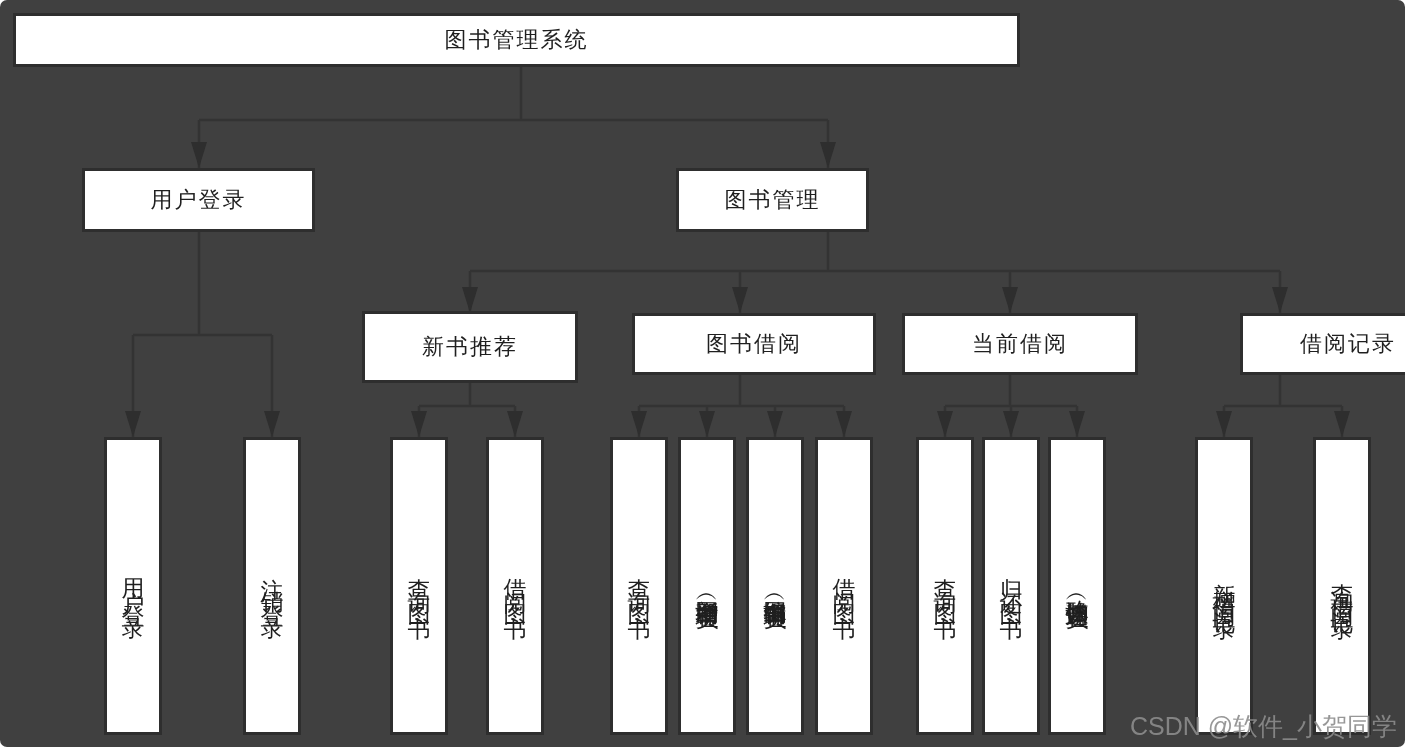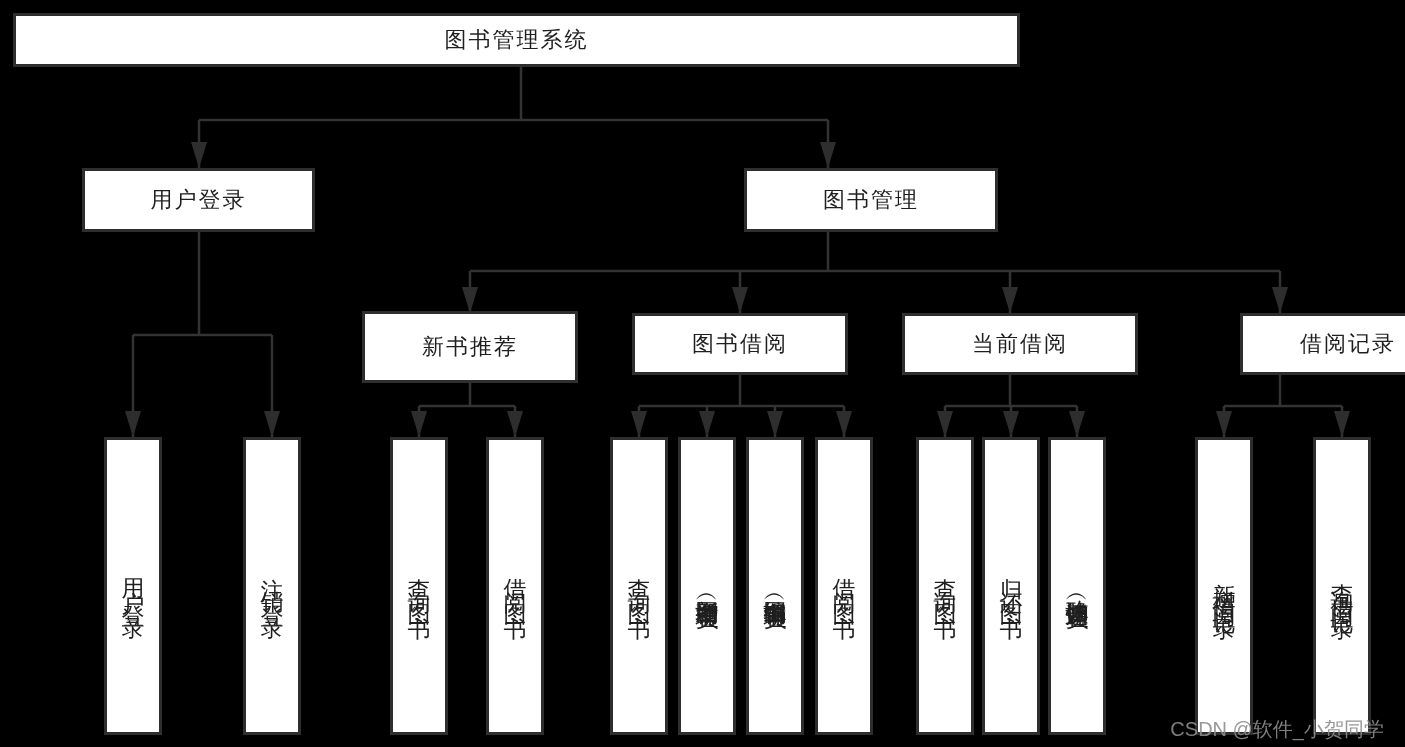--- a/index.html
+++ b/index.html
@@ -5,22 +5,23 @@
   html, body {
     margin: 0;
     padding: 0;
     background: #ffffff;
     font-family: "Liberation Sans", "DejaVu Sans", sans-serif;
   }
   .canvas {
     position: relative;
     width: 1405px;
     height: 747px;
-    background: #000000;
+    background: #404040;
     overflow: hidden;
+    border-radius: 7px;
   }
   svg.wires {
     position: absolute;
     left: 0; top: 0;
     width: 1405px; height: 747px;
     z-index: 1;
   }
   .node {
     position: absolute;
     box-sizing: border-box;
@@ -43,34 +44,34 @@
     text-orientation: mixed;
     font-size: 23px;
     line-height: 1.0;
     white-space: nowrap;
   }
   .node.leaf .lbl.ls-wide  { letter-spacing: 13px; }
   .node.leaf .lbl.ls-mid   { letter-spacing: 7px; }
   .node.leaf .lbl.ls-tight { letter-spacing: 1px; }
   .watermark {
     position: absolute;
-    right: 21px;
+    right: 8px;
     bottom: 4px;
-    font-size: 20px;
+    font-size: 25px;
     color: rgba(140, 140, 140, 0.9);
     z-index: 5;
     white-space: nowrap;
   }
 
   
   .n-root    { left: 13px;   top: 13px;  width: 1007px; height: 54px; }
   .n-l2-0    { left: 82px;   top: 168px; width: 233px;  height: 64px; }
-  .n-l2-1    { left: 744px;  top: 168px; width: 254px;  height: 64px; }
+  .n-l2-1    { left: 676px;  top: 168px; width: 193px;  height: 64px; }
   .n-l3-0    { left: 362px;  top: 311px; width: 216px;  height: 72px; }
-  .n-l3-1    { left: 632px;  top: 313px; width: 216px;  height: 62px; }
+  .n-l3-1    { left: 632px;  top: 313px; width: 244px;  height: 62px; }
   .n-l3-2    { left: 902px;  top: 313px; width: 236px;  height: 62px; }
   .n-l3-3    { left: 1240px; top: 313px; width: 216px;  height: 62px; }
   .leaf      { top: 437px;   width: 58px; height: 298px; }
   .n-lf-0  { left: 104px; }
   .n-lf-1  { left: 243px; }
   .n-lf-2  { left: 390px; }
   .n-lf-3  { left: 486px; }
   .n-lf-4  { left: 610px; }
   .n-lf-5  { left: 678px; }
   .n-lf-6  { left: 746px; }

